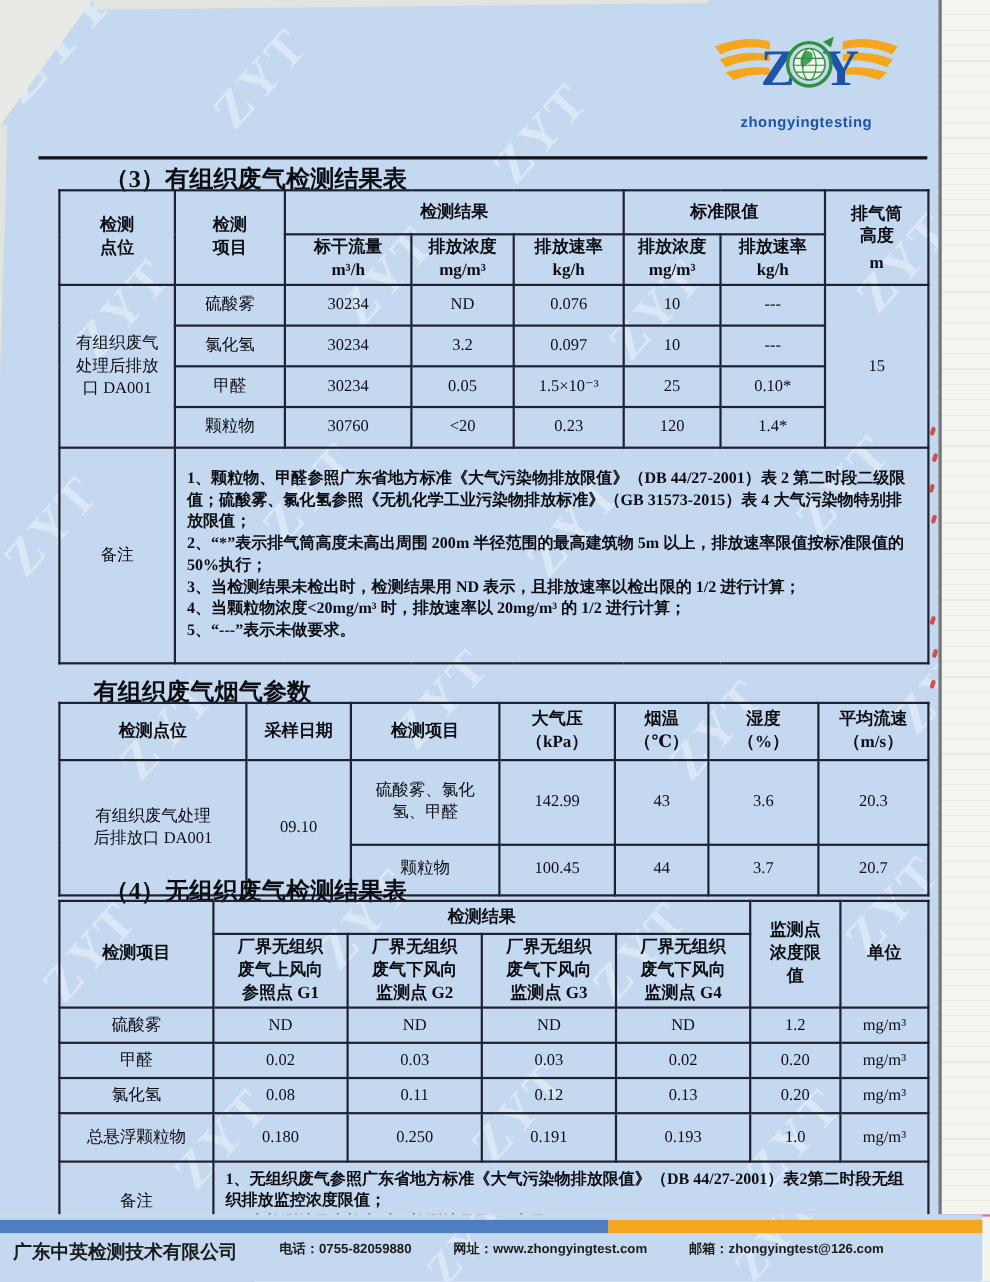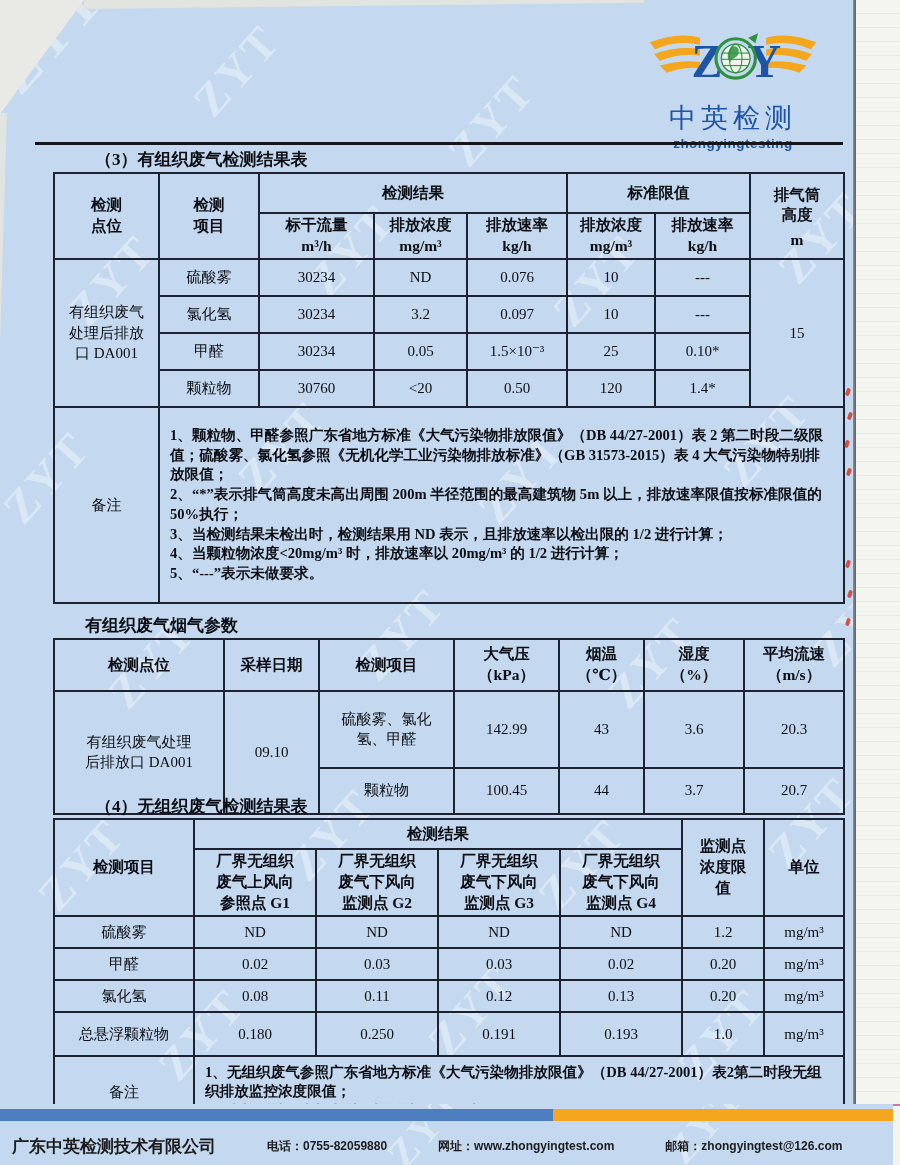--- a/index.html
+++ b/index.html
@@ -39,21 +39,21 @@
   .report-line{position:absolute;left:0;top:116px;width:856px;font-size:17px;font-weight:500;}
   .report-label,.report-no{display:inline-block;}
   .report-label{margin-left:88px;}
   .page-indicator{position:absolute;left:378px;top:2px;font-size:15px;letter-spacing:2px;font-weight:500;}
   .rule{position:absolute;left:35px;top:142px;width:808px;height:3px;background:#15151c;}
   
   .logo{position:absolute;left:648px;top:26px;width:170px;text-align:center;}
   .logo-cn{margin-top:-2px;font-size:27px;letter-spacing:5px;color:#1d54a7;font-weight:500;white-space:nowrap;}
   .logo-en{font-size:13.5px;font-weight:700;color:#1d54a7;letter-spacing:.5px;font-family:"Liberation Sans",sans-serif;}
   
-  .sec-title{position:absolute;font-size:17px;font-weight:700;white-space:nowrap;}
+  .sec-title{position:absolute;font-size:22px;font-weight:700;white-space:nowrap;}
   
   table.tbl{
     position:absolute;left:53px;border-collapse:collapse;table-layout:fixed;
     font-size:15px;
   }
   .tbl th,.tbl td{
     border:2px solid #1e2130;text-align:center;vertical-align:middle;
     padding:1px 2px;line-height:1.35;overflow:hidden;
   }
   .tbl th{font-weight:700;font-size:15.5px;}
@@ -64,21 +64,21 @@
   .w6{width:6.1em;margin:16px auto;word-break:break-all;}
   .w72{width:7.2em;margin:0 auto;word-break:break-all;}
   .notecell{text-align:left !important;padding:6px 10px !important;font-size:14.6px;line-height:1.47;font-weight:bold;}
   .notecell div{margin:0;}
   
   .footer-bar{position:absolute;left:0;top:1109px;height:12px;width:893px;}
   .footer-bar .blue{position:absolute;left:0;top:0;width:553px;height:12px;background:#4e7ec0;}
   .footer-bar .orange{position:absolute;left:553px;top:0;width:340px;height:12px;background:#f4a61f;}
   .footer-info{
     position:absolute;left:0;top:1127px;width:900px;height:38px;
-    display:flex;align-items:center;gap:51px;padding-left:12px;box-sizing:border-box;
+    display:flex;align-items:flex-start;gap:38px;padding-left:12px;box-sizing:border-box;
     font-family:"Liberation Sans","DejaVu Sans",sans-serif;color:#1b1b1b;white-space:nowrap;
   }
   .footer-company{font-size:17px;font-weight:700;}
   .footer-item{font-size:12px;font-weight:700;}
 </style>
 </head>
 <body>
 
 <div class="page-area">
 
@@ -123,21 +123,20 @@
         <circle cx="98" cy="36" r="22" fill="none" stroke="#2f9140" stroke-width="3.5"></circle>
         <path d="M112 13 l11 -5 l-3 11 z" fill="#2f9140"></path>
         <circle cx="98" cy="36" r="16" fill="#eef5ec" stroke="#2f9140" stroke-width="1.5"></circle>
         <ellipse cx="98" cy="36" rx="7" ry="16" fill="none" stroke="#2f9140" stroke-width="1.2"></ellipse>
         <line x1="83" y1="30" x2="113" y2="30" stroke="#2f9140" stroke-width="1.2"></line>
         <line x1="82" y1="37" x2="114" y2="37" stroke="#2f9140" stroke-width="1.2"></line>
         <line x1="84" y1="44" x2="112" y2="44" stroke="#2f9140" stroke-width="1.2"></line>
         <path d="M93 23 c6 -2 10 2 8 8 c-2 5 -7 4 -9 9 c-4 -3 -4 -11 1 -17 z" fill="#2f9140" opacity=".85"></path>
       </g>
     </svg>
-    <div class="logo-cn">中英检测</div>
     <div class="logo-en">zhongyingtesting</div>
   </div>
 
   <div class="rule"></div>
 
   <div class="sec-title" style="left:95px;top:148px;">（3）有组织废气检测结果表</div>
 
   <table class="tbl" style="top:172px;">
     <colgroup>
       <col style="width:105px">
@@ -211,21 +210,21 @@
       <td>30234</td>
       <td>0.05</td>
       <td>1.5×10⁻³</td>
       <td>25</td>
       <td>0.10*</td>
     </tr>
     <tr style="height:37px">
       <td>颗粒物</td>
       <td>30760</td>
       <td>&lt;20</td>
-      <td>0.50</td>
+      <td>0.23</td>
       <td>120</td>
       <td>1.4*</td>
     </tr>
     <tr style="height:196px">
       <td>备注</td>
       <td colspan="7" class="notecell">
         <div>1、颗粒物、甲醛参照广东省地方标准《大气污染物排放限值》（DB 44/27-2001）表 2 第二时段二级限值；硫酸雾、氯化氢参照《无机化学工业污染物排放标准》（GB 31573-2015）表 4 大气污染物特别排放限值；</div>
         <div>2、“*”表示排气筒高度未高出周围 200m 半径范围的最高建筑物 5m 以上，排放速率限值按标准限值的 50%执行；</div>
         <div>3、当检测结果未检出时，检测结果用 ND 表示，且排放速率以检出限的 1/2 进行计算；</div>
         <div>4、当颗粒物浓度&lt;20mg/m³ 时，排放速率以 20mg/m³ 的 1/2 进行计算；</div>

